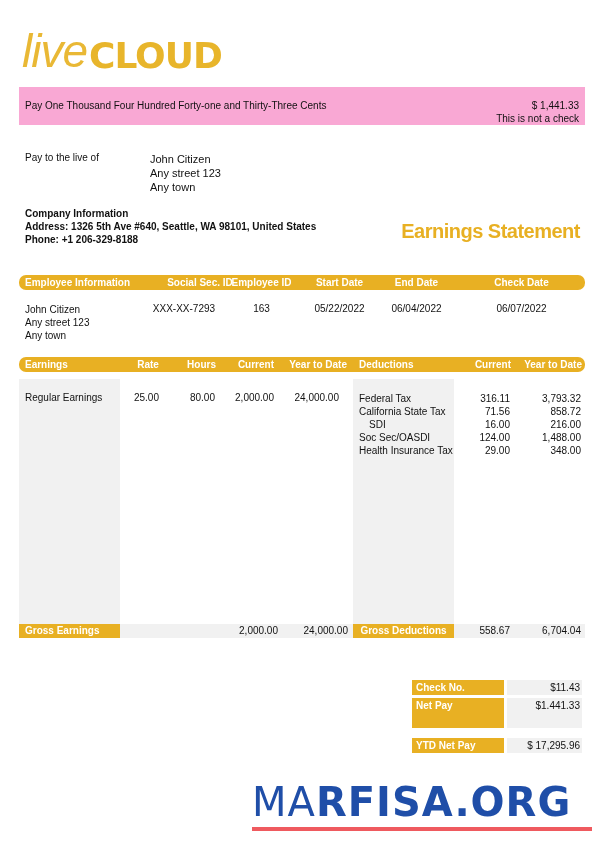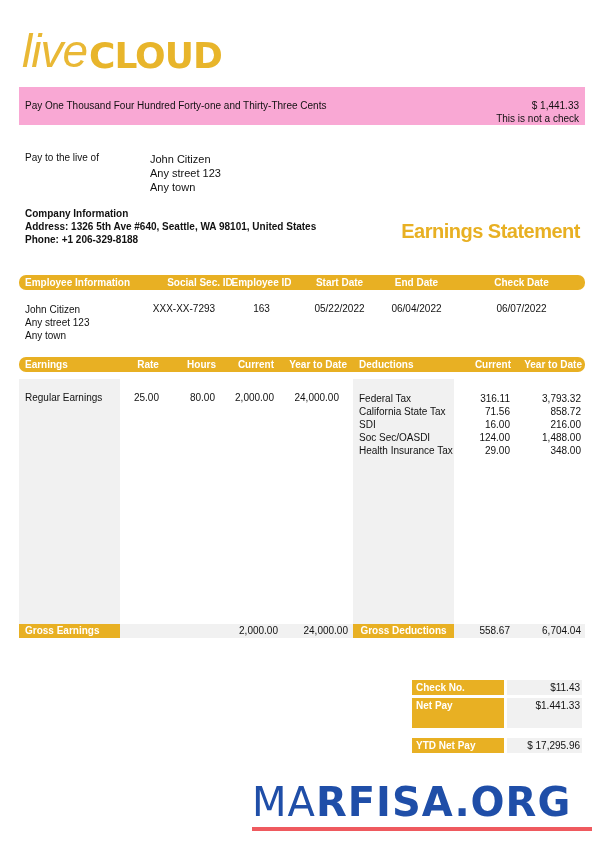--- a/index.html
+++ b/index.html
@@ -101,21 +101,21 @@
     <span class="cell" style="left:6px;">Federal Tax</span>
     <span class="cell right" style="left:110px;width:47px;">316.11</span>
     <span class="cell right" style="left:170px;width:58px;">3,793.32</span>
   </div>
   <div style="position:relative;height:13px;">
     <span class="cell" style="left:6px;">California State Tax</span>
     <span class="cell right" style="left:110px;width:47px;">71.56</span>
     <span class="cell right" style="left:170px;width:58px;">858.72</span>
   </div>
   <div style="position:relative;height:13px;">
-    <span class="cell" style="left:6px;">SDI</span>
+    <span class="cell" style="left:16px;">SDI</span>
     <span class="cell right" style="left:110px;width:47px;">16.00</span>
     <span class="cell right" style="left:170px;width:58px;">216.00</span>
   </div>
   <div style="position:relative;height:13px;">
     <span class="cell" style="left:6px;">Soc Sec/OASDI</span>
     <span class="cell right" style="left:110px;width:47px;">124.00</span>
     <span class="cell right" style="left:170px;width:58px;">1,488.00</span>
   </div>
   <div style="position:relative;height:13px;">
     <span class="cell" style="left:6px;">Health Insurance Tax</span>

